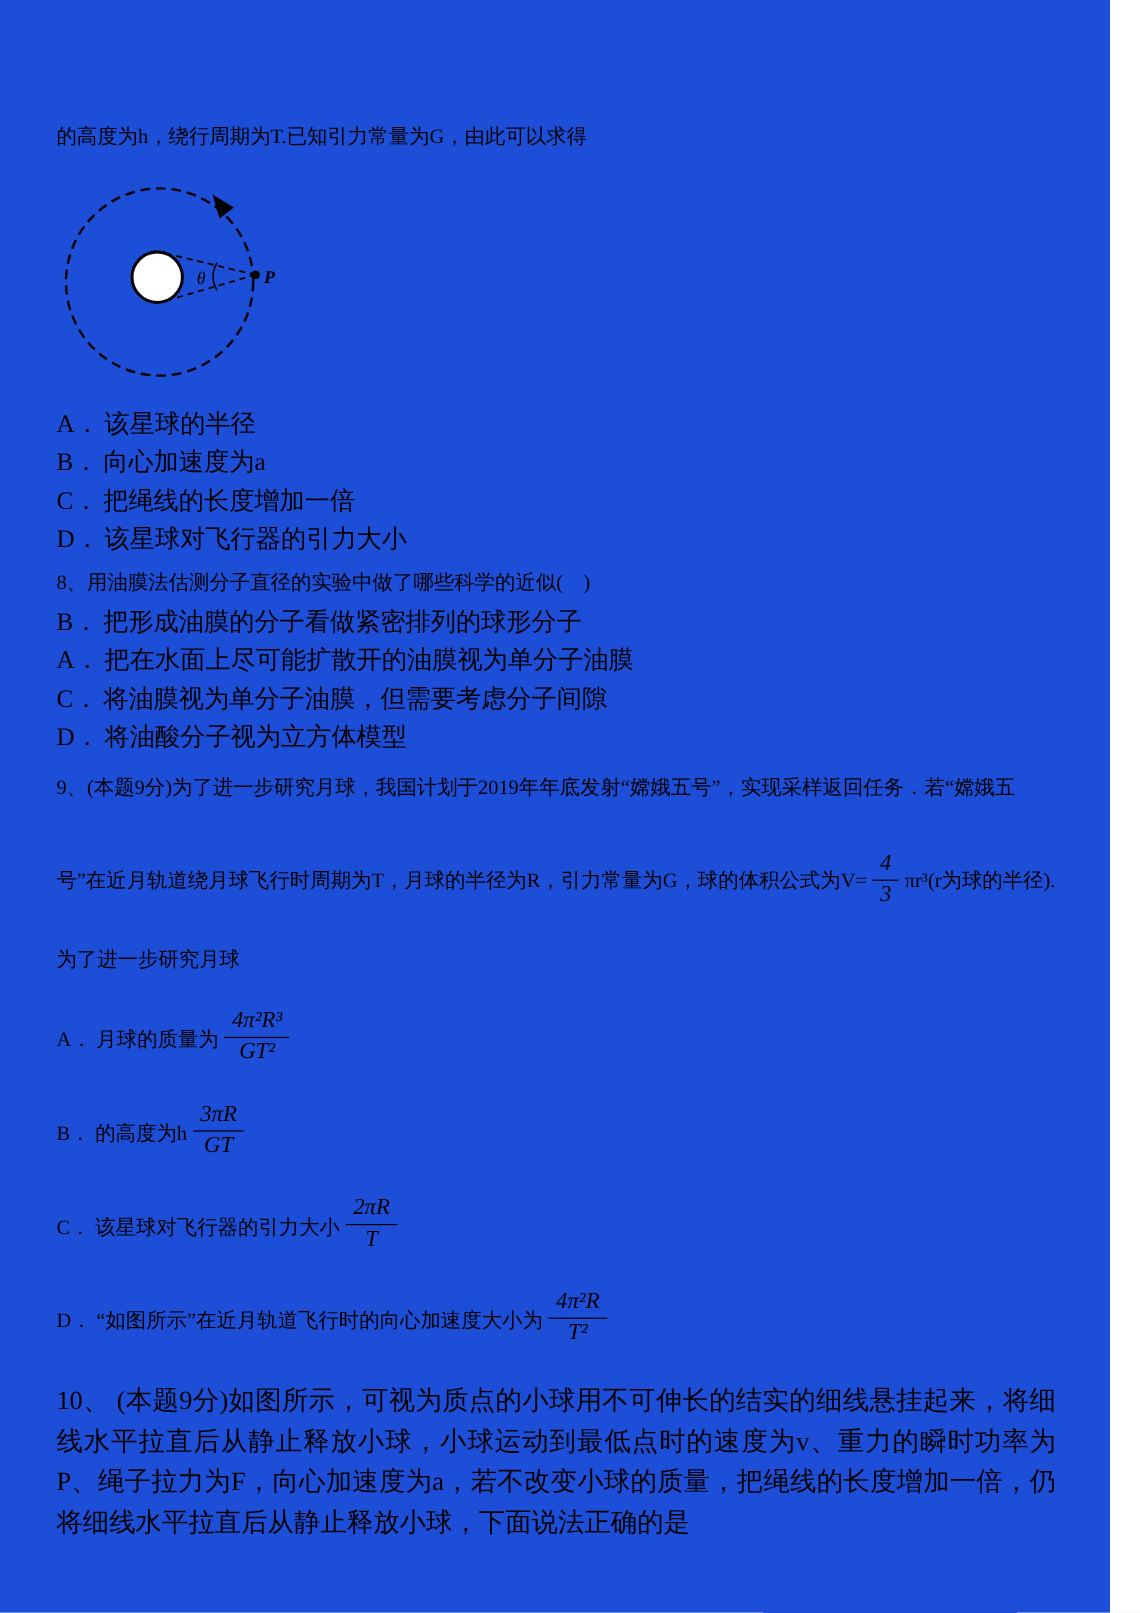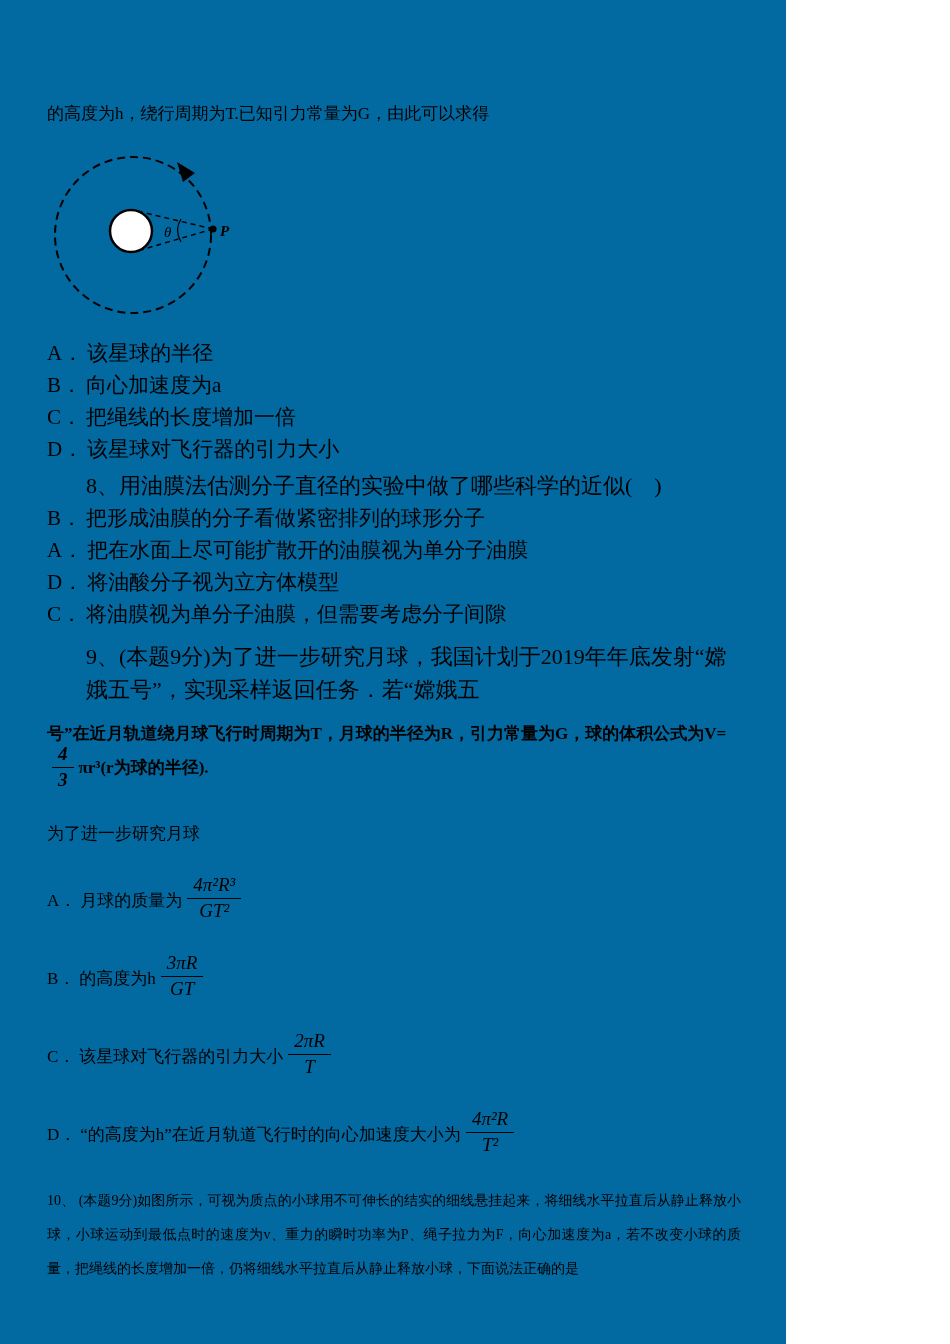--- a/index.html
+++ b/index.html
@@ -1,44 +1,44 @@
 <!DOCTYPE html>
 <html><head>
 <meta charset="utf-8">
 <style>
   * { margin:0; padding:0; box-sizing:border-box; }
   html,body { background:#ffffff; }
   .page {
     position:relative;
-    width:786px; height:1344px;
-    background:#0369a1;
+    width:925px; height:1344px;
+    background:#1d4ed8;
     color:#000;
     font-family:"Liberation Serif","DejaVu Serif",serif;
     padding:100px 45px 0 47px;
     overflow:hidden;
   }
   .line { font-size:17px; line-height:1.7; }
   .opt  { font-size:21px; line-height:32px; }
   .opt-label { margin-right:4px; }
-  .stem { font-size:22px; line-height:33px;margin-left:39px; }
+  .stem { font-size:17px; line-height:33px; }
   .diagram-wrap { margin:20px 0 16px 0; height:172px; }
   .q7opts { margin-top:14px; margin-bottom:4px; }
   .frac {
     display:inline-block; vertical-align:middle;
     text-align:center; font-style:italic;
     font-size:19px; line-height:1.2;
     margin:0 5px; position:relative; top:-2px;
     font-family:"Liberation Serif","DejaVu Serif",serif;
   }
   .frac .num { display:block; border-bottom:1.4px solid #000; padding:0 6px 1px 6px; }
   .frac .den { display:block; padding-top:1px; }
   .q9opt { font-size:17px; display:flex; align-items:center; margin:22px 0; min-height:56px; }
-  .q9stem2 { font-size:17px; margin-top:16px;font-weight:bold; }
+  .q9stem2 { font-size:17px; margin-top:38px; }
   .q9stem3 { font-size:17px; margin-top:24px; line-height:33px; }
-  .q10 { margin-top:22px; font-size:14px; line-height:34px; text-align:justify; }
+  .q10 { margin-top:22px; font-size:22px; line-height:34px; text-align:justify; }
   .q9p1 { margin-top:10px; }
   svg text { font-family:"Liberation Serif","DejaVu Serif",serif; }
 </style>
 </head>
 <body>
 
 <div class="page">
 
   <p class="line">的高度为h，绕行周期为T.已知引力常量为G，由此可以求得</p>
 
@@ -67,22 +67,22 @@
     <p class="opt"><span class="opt-label">A．</span><span>该星球的半径</span></p>
     <p class="opt"><span class="opt-label">B．</span><span>向心加速度为a</span></p>
     <p class="opt"><span class="opt-label">C．</span><span>把绳线的长度增加一倍</span></p>
     <p class="opt"><span class="opt-label">D．</span><span>该星球对飞行器的引力大小</span></p>
   </div>
 
   <p class="stem">8、用油膜法估测分子直径的实验中做了哪些科学的近似(　)</p>
   <div>
     <p class="opt"><span class="opt-label">B．</span><span>把形成油膜的分子看做紧密排列的球形分子</span></p>
     <p class="opt"><span class="opt-label">A．</span><span>把在水面上尽可能扩散开的油膜视为单分子油膜</span></p>
+    <p class="opt"><span class="opt-label">C．</span><span>将油膜视为单分子油膜，但需要考虑分子间隙</span></p>
     <p class="opt"><span class="opt-label">D．</span><span>将油酸分子视为立方体模型</span></p>
-    <p class="opt"><span class="opt-label">C．</span><span>将油膜视为单分子油膜，但需要考虑分子间隙</span></p>
   </div>
 
   <p class="stem q9p1">9、(本题9分)为了进一步研究月球，我国计划于2019年年底发射“嫦娥五号”，实现采样返回任务．若“嫦娥五</p>
   <p class="q9stem2">
     <span>号”在近月轨道绕月球飞行时周期为T，月球的半径为R，引力常量为G，球的体积公式为V=</span><span class="frac"><span class="num">4</span><span class="den">3</span></span><span>πr³(r为球的半径).</span>
   </p>
   <p class="q9stem3">为了进一步研究月球</p>
 
   <div>
     <div class="q9opt">
@@ -104,21 +104,21 @@
     <div class="q9opt">
       <span class="opt-label">C．</span>
       <span>该星球对飞行器的引力大小</span>
       <span class="frac">
           <span class="num">2πR</span>
           <span class="den">T</span>
         </span>
     </div>
     <div class="q9opt">
       <span class="opt-label">D．</span>
-      <span>“的高度为h”在近月轨道飞行时的向心加速度大小为</span>
+      <span>“如图所示”在近月轨道飞行时的向心加速度大小为</span>
       <span class="frac">
           <span class="num">4π²R</span>
           <span class="den">T²</span>
         </span>
     </div>
   </div>
 
   <p class="q10">10、 (本题9分)如图所示，可视为质点的小球用不可伸长的结实的细线悬挂起来，将细线水平拉直后从静止释放小球，小球运动到最低点时的速度为v、重力的瞬时功率为P、绳子拉力为F，向心加速度为a，若不改变小球的质量，把绳线的长度增加一倍，仍将细线水平拉直后从静止释放小球，下面说法正确的是</p>
 
 </div>

